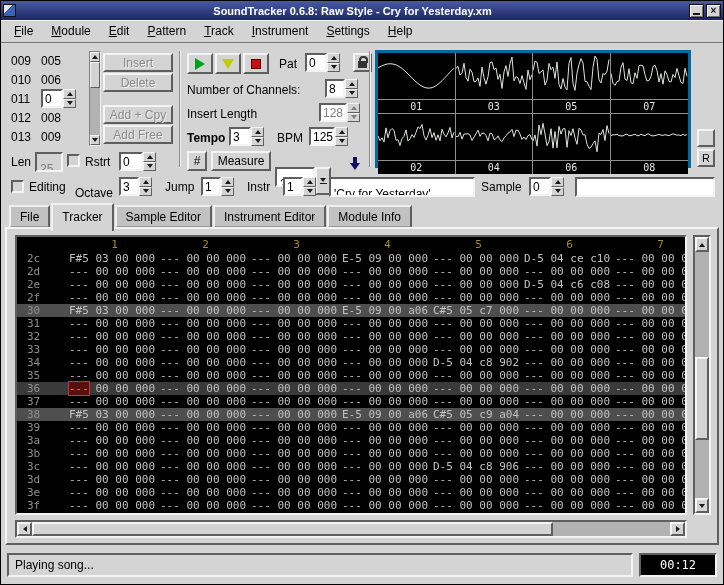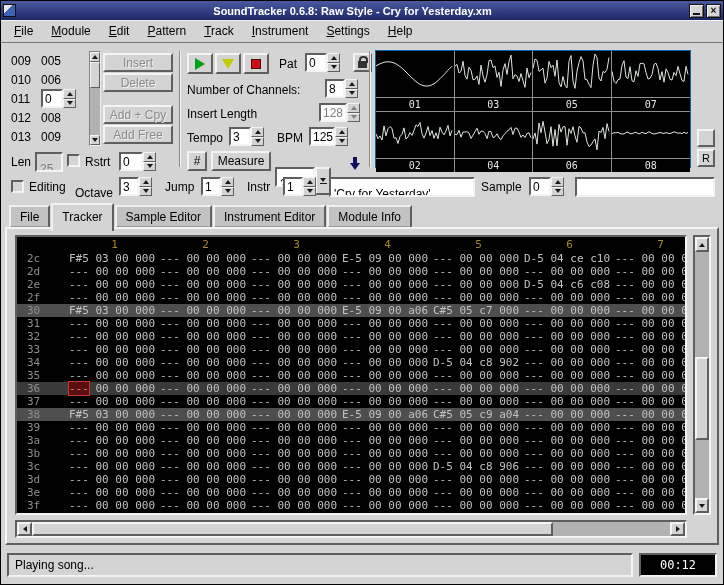--- a/index.html
+++ b/index.html
@@ -77,36 +77,36 @@
   .l-pat{left:276px;top:12px;}
   .sp-pat{position:absolute;left:302px;top:8px;}
   .lockbtn{left:350px;top:8px;width:19px;height:19px;}
   .icon-lock{position:relative;width:9px;height:7px;background:#333;margin-top:4px;}
   .icon-lock::before{content:"";position:absolute;left:1px;top:-5px;width:5px;height:5px;border:2px solid #333;border-bottom:none;border-radius:4px 4px 0 0;}
 
   .l-nch{left:184px;top:38px;}
   .sp-nch{position:absolute;left:322px;top:34px;}
   .l-plen{left:184px;top:62px;}
   .sp-plen{position:absolute;left:316px;top:58px;}
-  .l-tempo{left:184px;top:86px;}
+  .l-tempo{left:184px;top:86px;font-weight:bold;}
   .sp-tempo{position:absolute;left:226px;top:82px;}
   .l-bpm{left:274px;top:86px;}
   .sp-bpm{position:absolute;left:306px;top:82px;}
 
   .b-hash{left:184px;top:106px;width:20px;height:20px;}
   .b-measure{left:208px;top:106px;width:60px;height:20px;}
   .combo{position:absolute;left:272px;top:122px;height:28px;display:inline-flex;}
   .combo .combo-val{position:static;width:40px;height:20px;}
   .combo-btn{width:16px;background:#d4d4d4;border:2px solid;border-color:#f4f4f4 #5f5f5f #5f5f5f #f4f4f4;display:flex;flex-direction:column;align-items:center;justify-content:center;gap:1px;}
   .combo-bar{width:7px;height:1px;background:#1a1a1a;}
   .darr-box{position:absolute;left:342px;top:106px;width:20px;height:20px;display:flex;align-items:flex-start;justify-content:center;}
   .big-darr{position:relative;width:0;height:0;border-left:5px solid transparent;border-right:5px solid transparent;border-top:7px solid #101060;margin-top:12px;}
   .big-darr::before{content:"";position:absolute;left:-2px;top:-13px;width:4px;height:7px;background:#101060;}
 
-  .scopes{position:absolute;left:372px;top:5px;width:316px;height:118px;background:#000;border:1px solid #0369a1;display:grid;grid-template-columns:repeat(4,1fr);grid-template-rows:1fr 1fr;}
+  .scopes{position:absolute;left:372px;top:5px;width:316px;height:118px;background:#000;border:3px solid #0369a1;display:grid;grid-template-columns:repeat(4,1fr);grid-template-rows:1fr 1fr;}
   .scope{border-right:1px solid #8f8f8f;border-bottom:1px solid #8f8f8f;display:flex;flex-direction:column;min-width:0;}
   .scope:nth-child(4n){border-right:none;justify-content:center;}
   .scope:nth-child(n+5){border-bottom:none;}
   .scope-wave{flex:1;background:#000;overflow:hidden;}
   .scope-label{height:14px;background:#000;color:#e8e8e8;font-size:10px;display:flex;align-items:center;justify-content:center;border-top:1px solid #8f8f8f;font-family:"DejaVu Sans Mono",monospace;}
   .sq-btn{left:694px;top:84px;width:18px;height:18px;}
   .r-btn{left:694px;top:104px;width:18px;height:18px;font-size:11px;}
 
   
   .editbar{position:absolute;left:6px;right:6px;top:132px;height:24px;}

